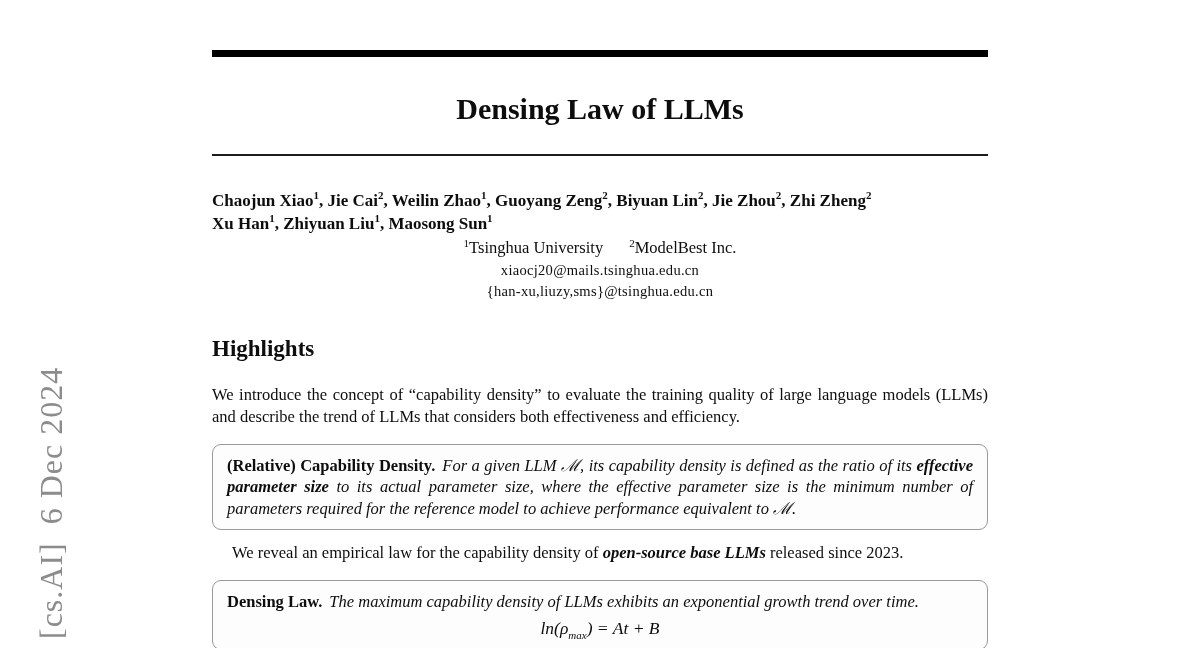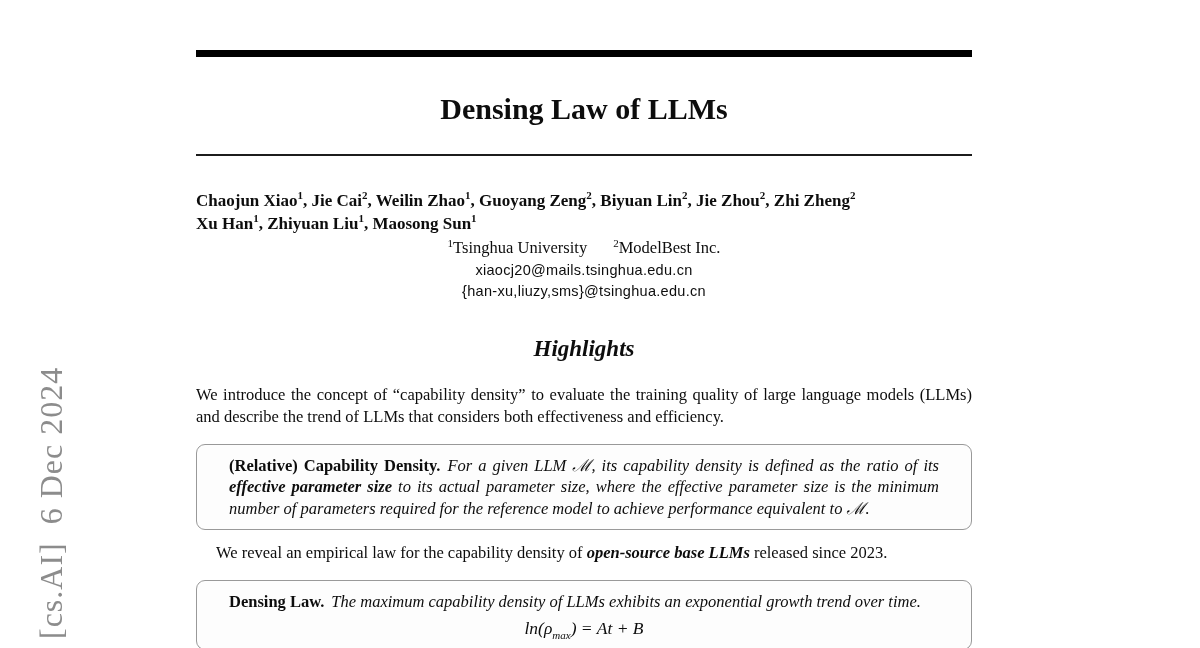--- a/index.html
+++ b/index.html
@@ -25,21 +25,21 @@
     transform-origin: 0 0;
     white-space: pre;
     font-size: 32px;
     letter-spacing: 1px;
     color: #8c8c8c;
     line-height: 34px;
   }
 
   .page {
     position: absolute;
-    left: 196px;
+    left: 212px;
     top: 0;
     width: 776px;
   }
 
   .topbar {
     margin-top: 50px;
     height: 7px;
     background: #000000;
   }
 
@@ -73,52 +73,51 @@
     text-align: center;
     font-size: 16.5px;
     line-height: 22px;
     font-weight: normal;
   }
   .affil .affil-item { margin: 0 13px; }
 
   .emails {
     margin-top: 1px;
     text-align: center;
-    font-family: Liberation Sans, sans-serif;
+    font-family: Liberation Serif, serif;
     font-size: 14.5px;
     line-height: 21px;
     letter-spacing: 0.3px;
   }
 
   .highlights-heading {
     margin: 32px 0 0 0;
-    text-align: center;
+    text-align: left;
     font-size: 23px;
     font-weight: bold;
     line-height: 30px;
-    font-style: italic;
   }
 
   .para {
     margin-top: 20px;
     font-size: 16.5px;
     line-height: 21.5px;
     text-align: justify;
   }
   .para .bold-italic {
     font-weight: bold;
     font-style: italic;
   }
 
   .defbox {
     margin-top: 10px;
     border: 1.5px solid #999999;
     border-radius: 9px;
     background: #fdfdfd;
-    padding: 10px 32px;
+    padding: 10px 14px;
     font-size: 16.5px;
     line-height: 21.5px;
     font-style: italic;
     text-align: justify;
   }
   .defbox .term {
     font-style: normal;
     font-weight: bold;
     padding-right: 7px;
   }

